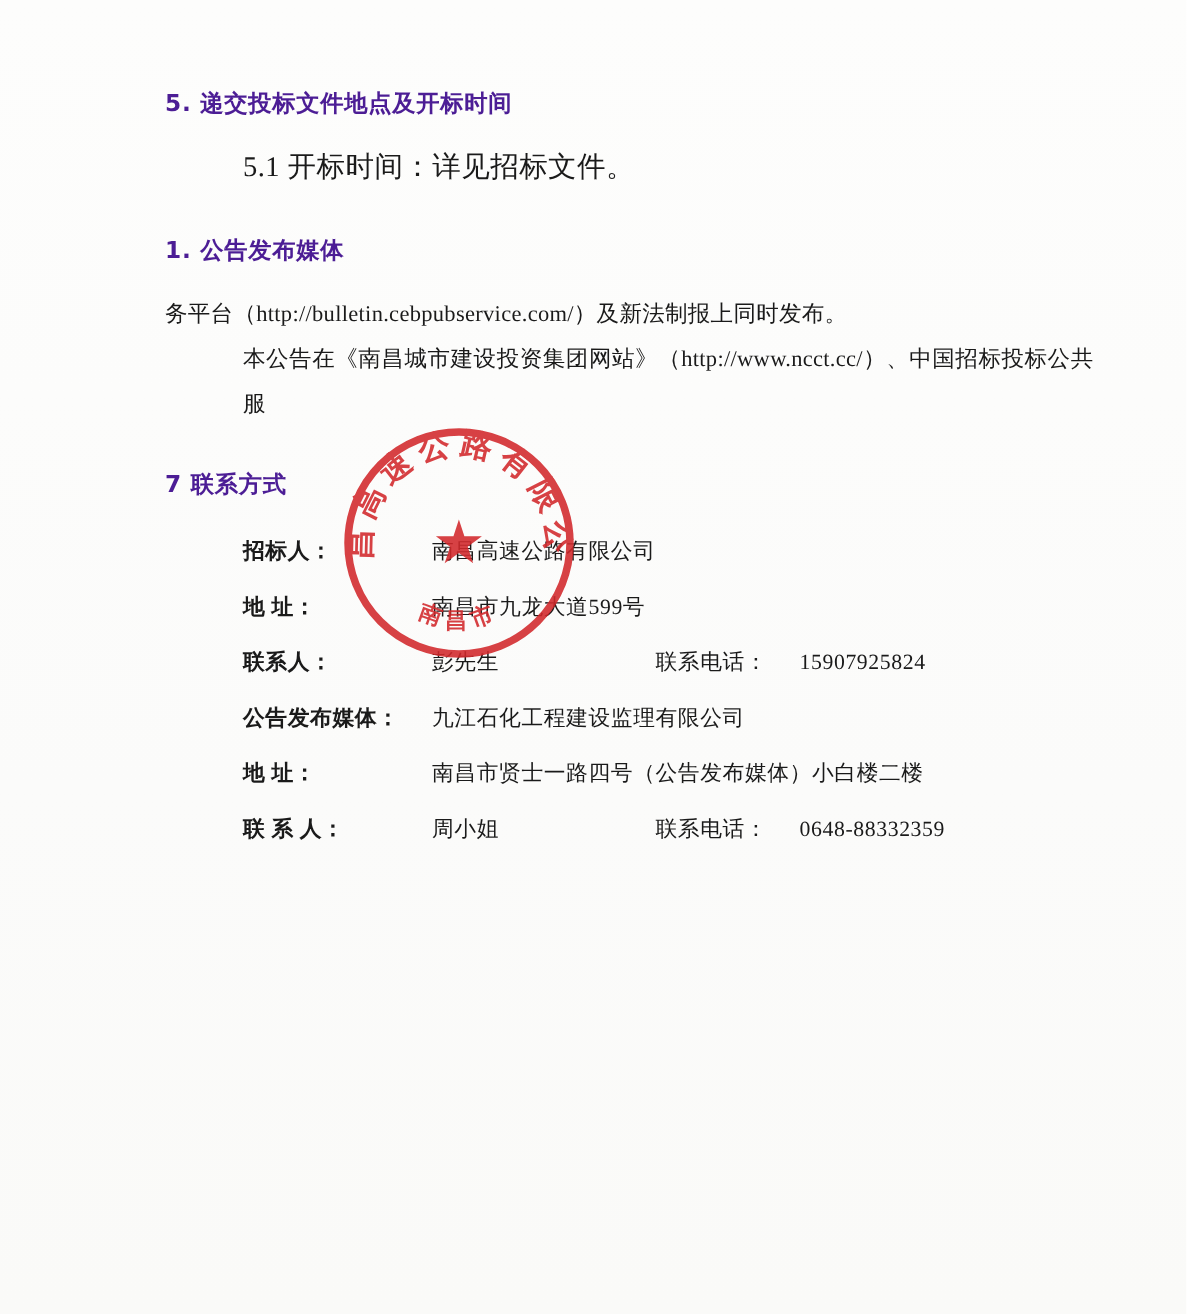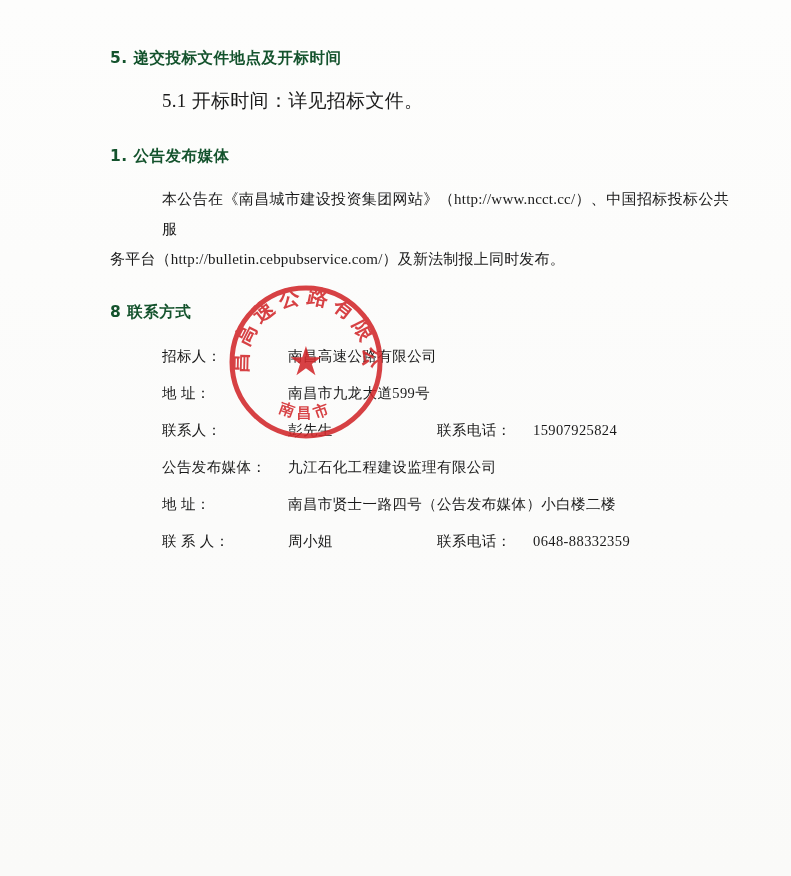--- a/index.html
+++ b/index.html
@@ -32,23 +32,23 @@
   }
   .content {
     position: relative;
     z-index: 2;
   }
 
   h2.sect {
     font-family: "DejaVu Sans", "Liberation Sans", sans-serif;
     font-size: 15.5px;
     font-weight: bold;
-    margin: 0 0 17px 0;
+    margin: 11px 0 17px 0;
     letter-spacing: 0.5px;
-    color: #14532d;
+    color: #4c1d95;
   }
   h2.sect.second {
     margin-top: 30px;
   }
   h2.sect.third {
     margin-top: 28px;
     margin-bottom: 15px;
   }
 
   p.sub {
@@ -80,20 +80,21 @@
   table.contact td {
     font-size: 14.5px;
     padding: 9px 0;
     vertical-align: baseline;
     letter-spacing: 0.4px;
     white-space: nowrap;
   }
   td.lbl {
     width: 112px;
     padding-right: 8px;
+    font-weight: bold;
   }
   td.lbl.wide {
     width: 126px;
   }
   td.val {
     padding-right: 36px;
   }
   td.lbl2 {
     width: 96px;
     padding-right: 8px;
@@ -122,24 +123,24 @@
   <div class="scan-tint"></div>
 
   <div class="content">
 
     <h2 class="sect">5. 递交投标文件地点及开标时间</h2>
 
     <p class="sub">5.1  开标时间：详见招标文件。</p>
 
     <h2 class="sect second">1. 公告发布媒体</h2>
 
+    <p class="body cont">务平台（http://bulletin.cebpubservice.com/）及新法制报上同时发布。</p>
     <p class="body">本公告在《南昌城市建设投资集团网站》（http://www.ncct.cc/）、中国招标投标公共服</p>
-    <p class="body cont">务平台（http://bulletin.cebpubservice.com/）及新法制报上同时发布。</p>
 
-    <h2 class="sect third">8 联系方式</h2>
+    <h2 class="sect third">7 联系方式</h2>
 
     <table class="contact">
       <tbody>
         <tr>
           <td class="lbl wide">招标人：</td>
           <td class="val">南昌高速公路有限公司</td>
           <td class="lbl2"></td>
           <td></td>
         </tr>
         <tr>

